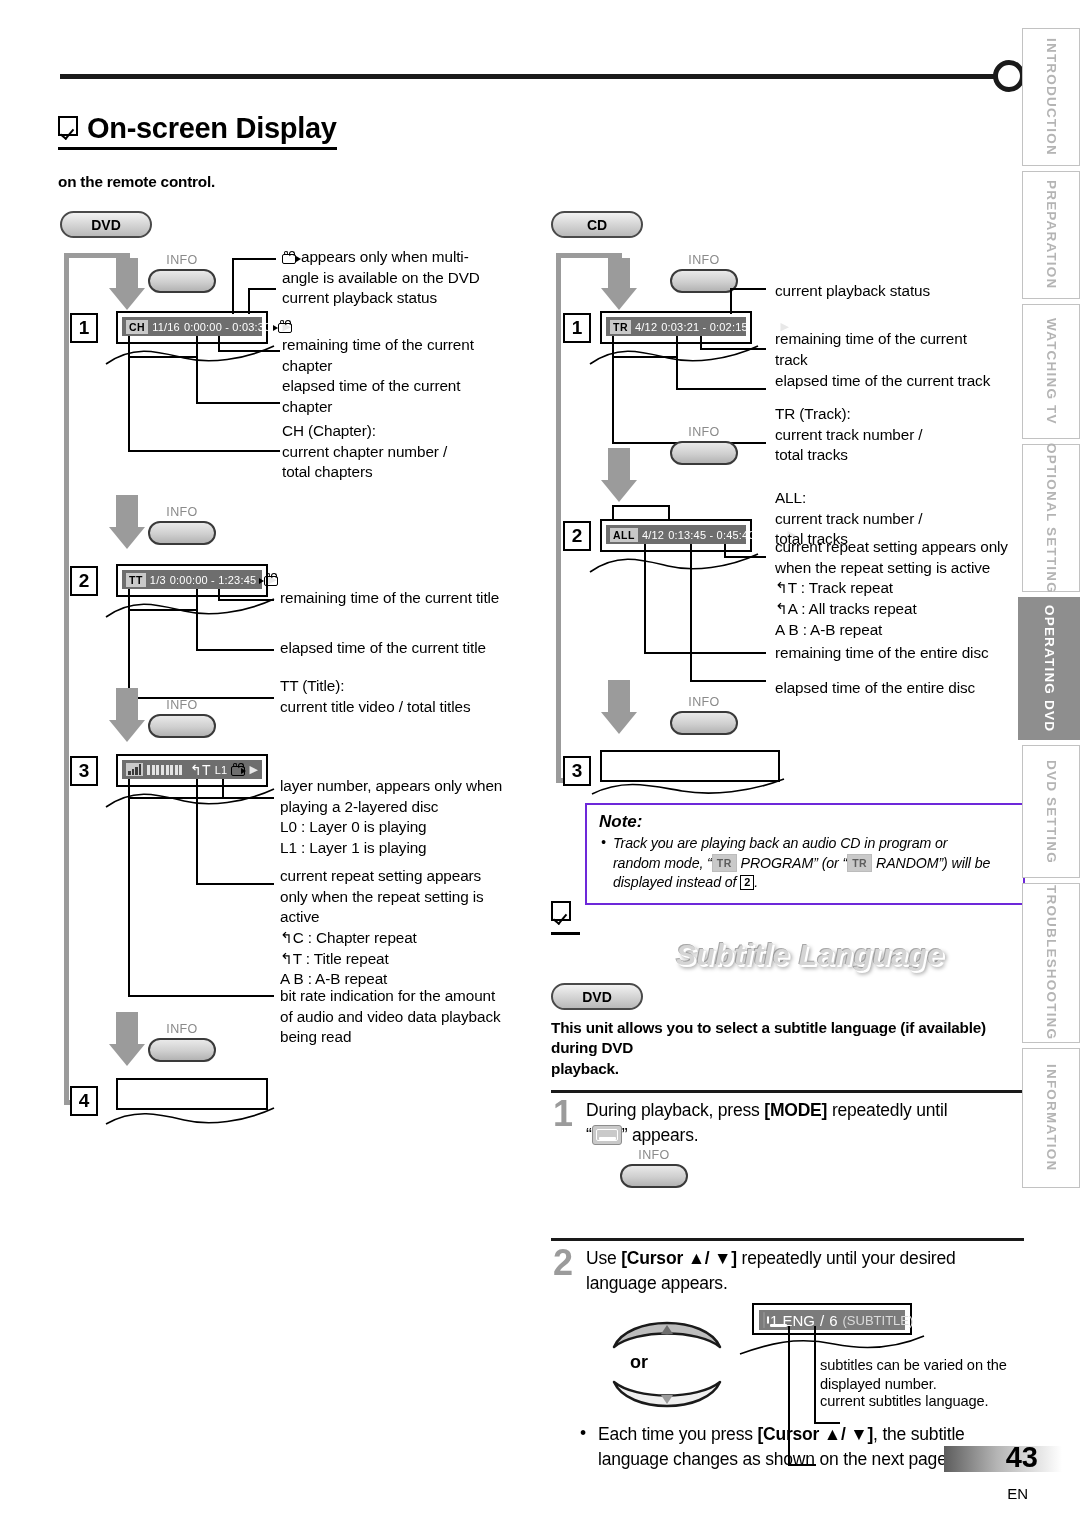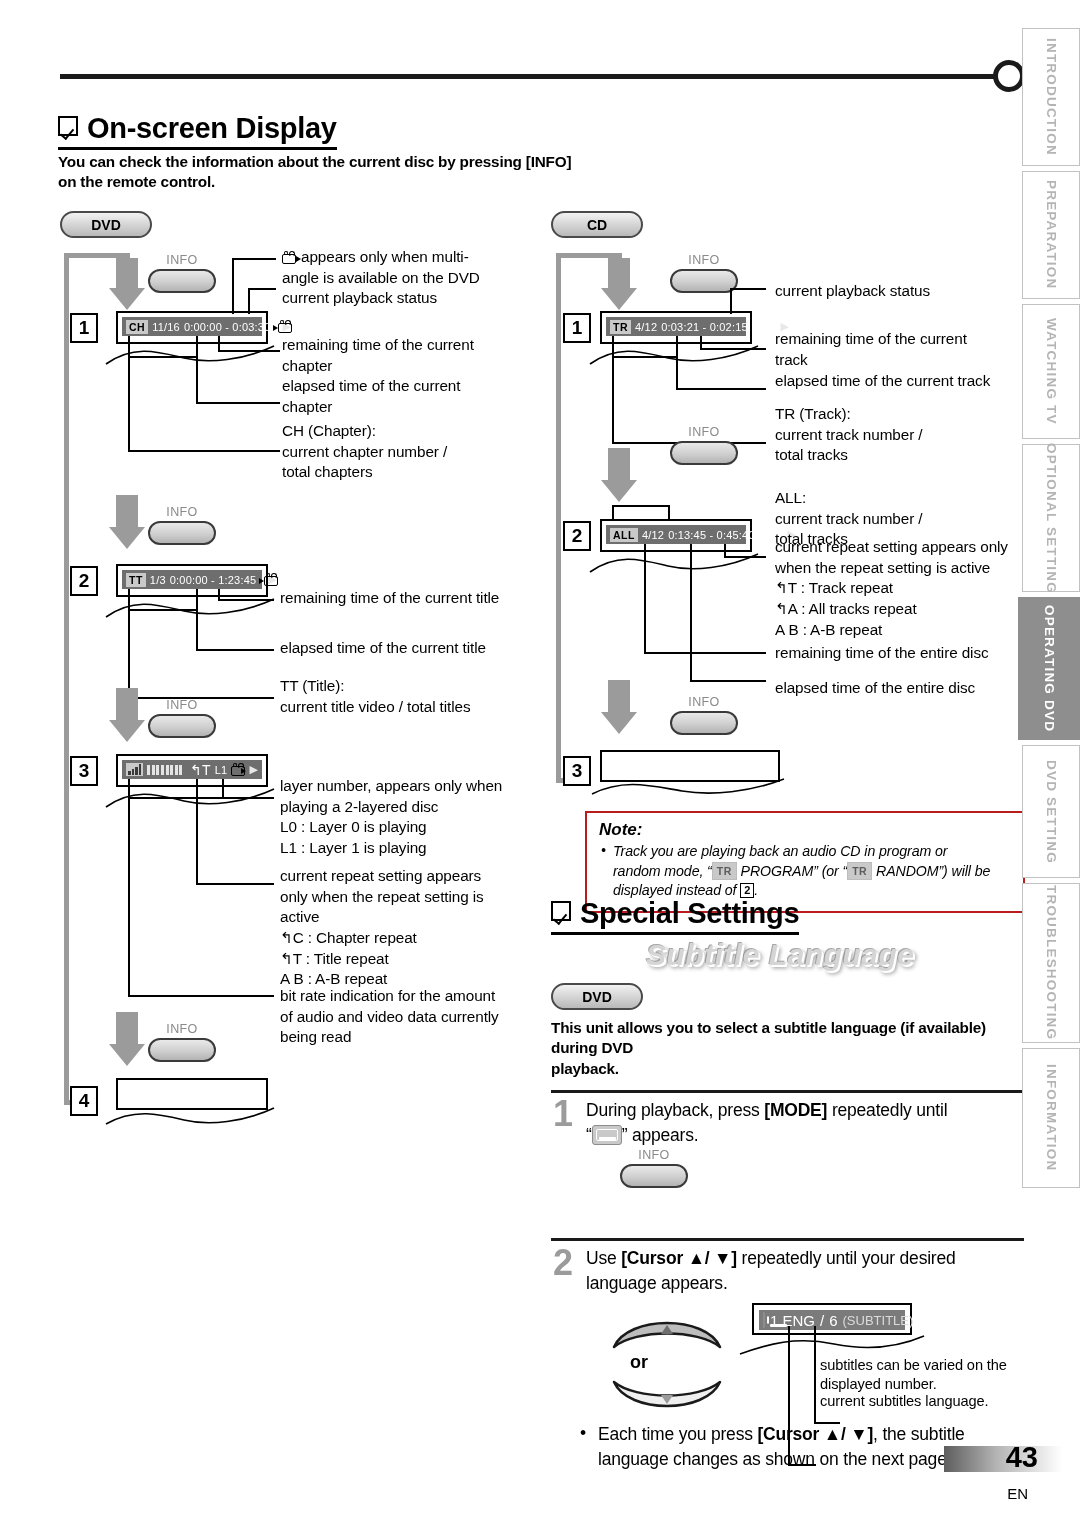--- a/index.html
+++ b/index.html
@@ -74,21 +74,21 @@
   .squiggle{ position:absolute; }
 
   
   .lead{ position:absolute; background:#000; }
   .ann{ position:absolute; font-size:15.3px; line-height:1.35; letter-spacing:-0.1px;}
 
   
   .rep{ font-size:14px; }
 
   
-  .notebox{ position:absolute; border:2px solid #b91c1c; background:#fff; padding:7px 12px 10px 12px;margin-top:8px;}
+  .notebox{ position:absolute; border:2px solid #6d28d9; background:#fff; padding:7px 12px 10px 12px;}
   .notebox .nt{ font-size:17px; font-weight:bold; font-style:italic; margin-bottom:2px;}
   .notebox .nb{ font-size:14.2px; font-style:italic; line-height:1.38; padding-left:14px;
                 position:relative; letter-spacing:-0.1px;}
   .notebox .nb:before{ content:"•"; position:absolute; left:2px; top:-1px;}
   .tr-chip{ display:inline-block; background:#c9c9c9; color:#5d5d5d; font-weight:bold;
             font-size:10.5px; font-style:normal; padding:1px 4px; vertical-align:1px;
             letter-spacing:0.5px; border:1px solid #bcbcbc;}
   .num-chip{ display:inline-block; border:1.5px solid #000; font-size:11px; font-weight:bold;
              font-style:normal; padding:0 3px; line-height:13px; vertical-align:1px;}
 
@@ -156,21 +156,21 @@
 </head>
 <body>
 
 <div class="top-rule"></div>
 <div class="top-circle"></div>
 
 <div class="h-sec" style="left:58px; top:112px;">
   <span class="chk"></span><span>On-screen Display</span>
 </div>
 <div class="intro-text" style="left:58px; top:152px; width:680px;">
-  <span>You can check the information about the current disc by pressing [INFO]</span><br>
+  <br>
   <span>on the remote control.</span>
 </div>
 
 <div class="pill" style="left:60px; top:211px;">
   <span>DVD</span>
 </div>
 
 <div class="pill" style="left:551px; top:211px;">
   <span>CD</span>
 </div>
@@ -354,21 +354,21 @@
 <div class="ann" style="left:280px; top:866px; width:250px;">
   <span>current repeat setting appears</span><br>
   <span>only when the repeat setting is</span><br>
   <span>active</span><br>
   <span>↰</span><span>C :   Chapter repeat</span><br>
   <span>↰</span><span>T :   Title repeat</span><br>
   <span></span><span>A   B :  A-B repeat</span>
 </div>
 <div class="ann" style="left:280px; top:986px; width:250px;">
   <span>bit rate indication for the amount</span><br>
-  <span>of audio and video data currently</span><br>
+  <span>of audio and video data playback</span><br>
   <span>being read</span>
 </div>
 
 <div class="arrow-down" style="left:116px; top:1012px; height:34px;"></div>
 <div class="arrow-head" style="left:109px; top:1044px;"></div>
 <div class="keycap" style="left:148px; top:1022px;">
   <div class="klabel">INFO</div>
   <div class="kbody"></div>
 </div>
 
@@ -502,23 +502,23 @@
 <div class="notebox" style="left:585px; top:803px; width:440px;">
   <div class="nt">Note:</div>
   <div class="nb">
     <span>Track you are playing back an audio CD in program or</span><br>
     <span>random mode, “</span><span class="tr-chip">TR</span><span> PROGRAM” (or “</span><span class="tr-chip">TR</span><span> RANDOM”) will be</span><br>
     <span>displayed instead of </span><span class="num-chip">2</span><span>.</span>
   </div>
 </div>
 
 <div class="h-sec" style="left:551px; top:897px;">
-  <span class="chk"></span><span>Special Settings</span>
-</div>
-<div class="banner" style="left:646px; top:938px;">Subtitle Language</div>
+  <span class="chk"></span>
+</div>
+<div class="banner" style="left:676px; top:938px;">Subtitle Language</div>
 
 <div class="pill" style="left:551px; top:983px;">
   <span>DVD</span>
 </div>
 
 <div class="intro-text" style="left:551px; top:1018px; width:480px;">
   <span>This unit allows you to select a subtitle language (if available) during DVD</span><br>
   <span>playback.</span>
 </div>
 

